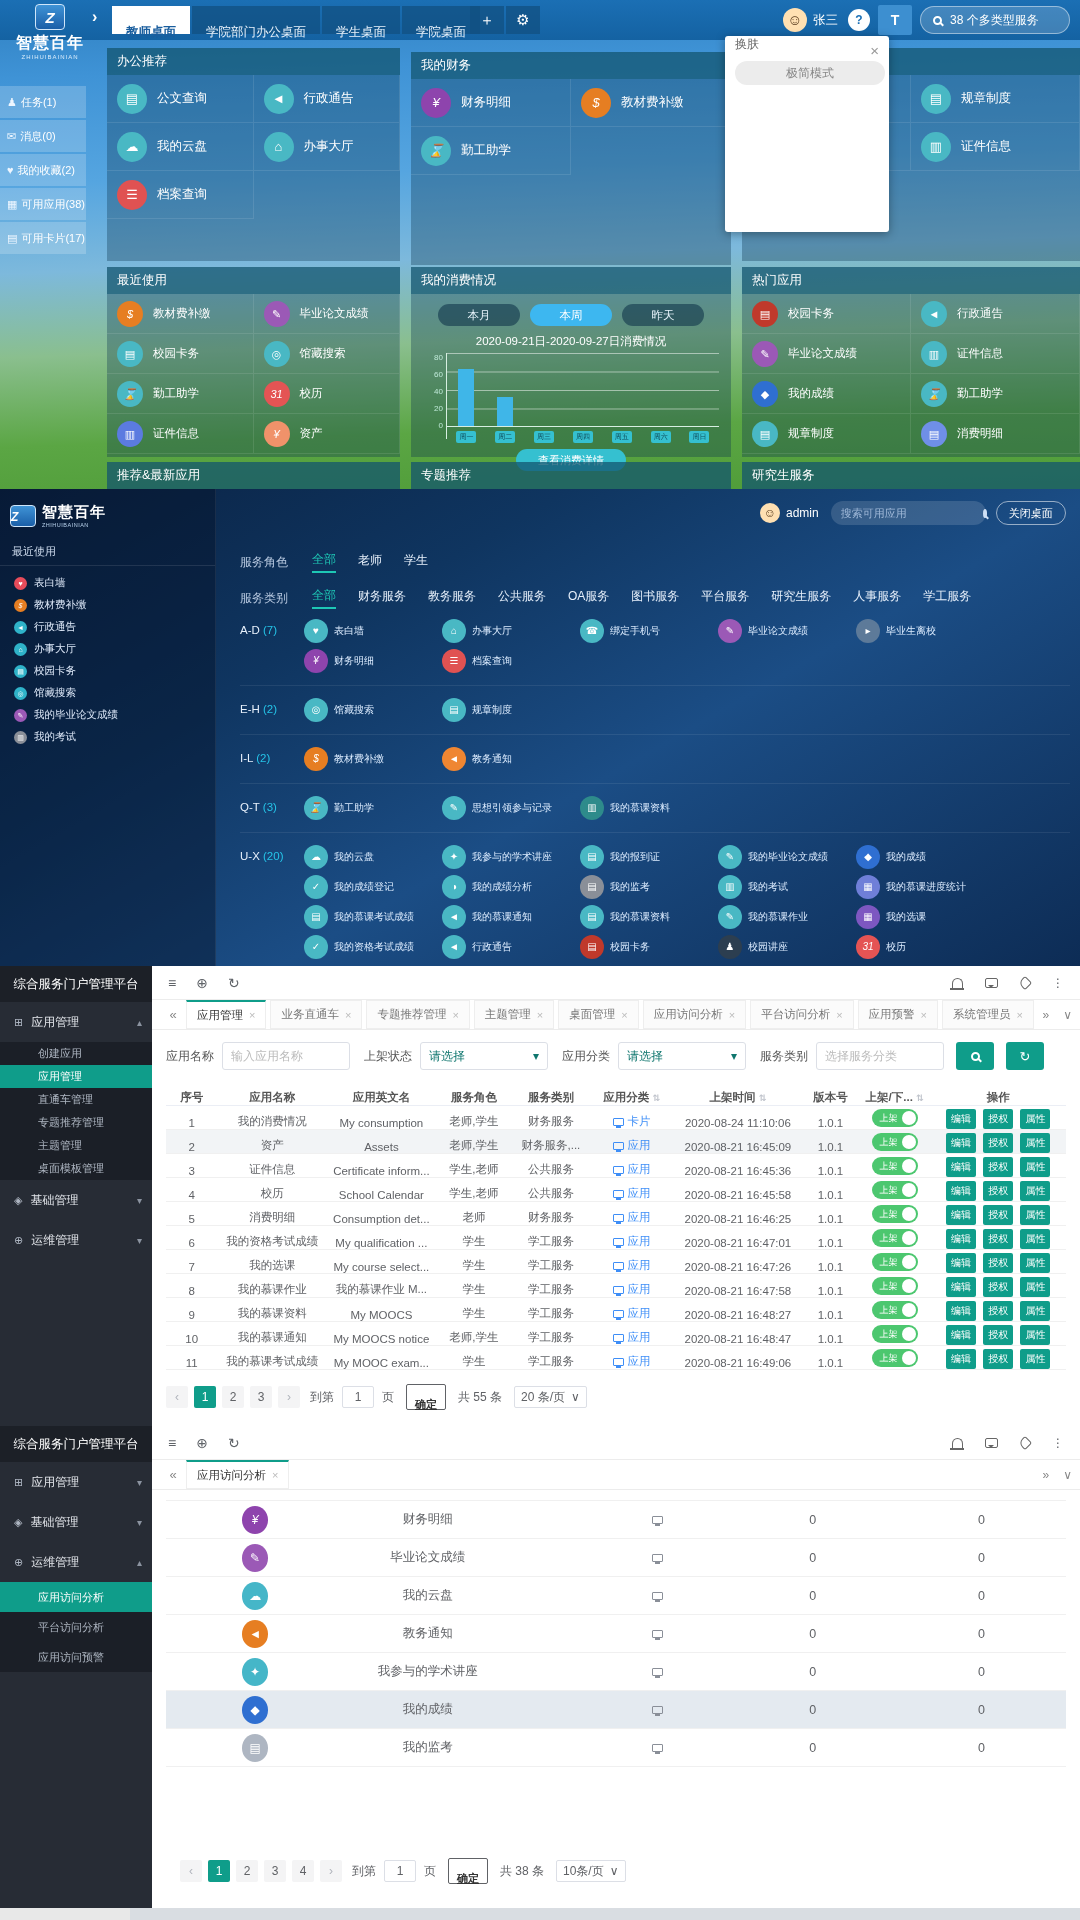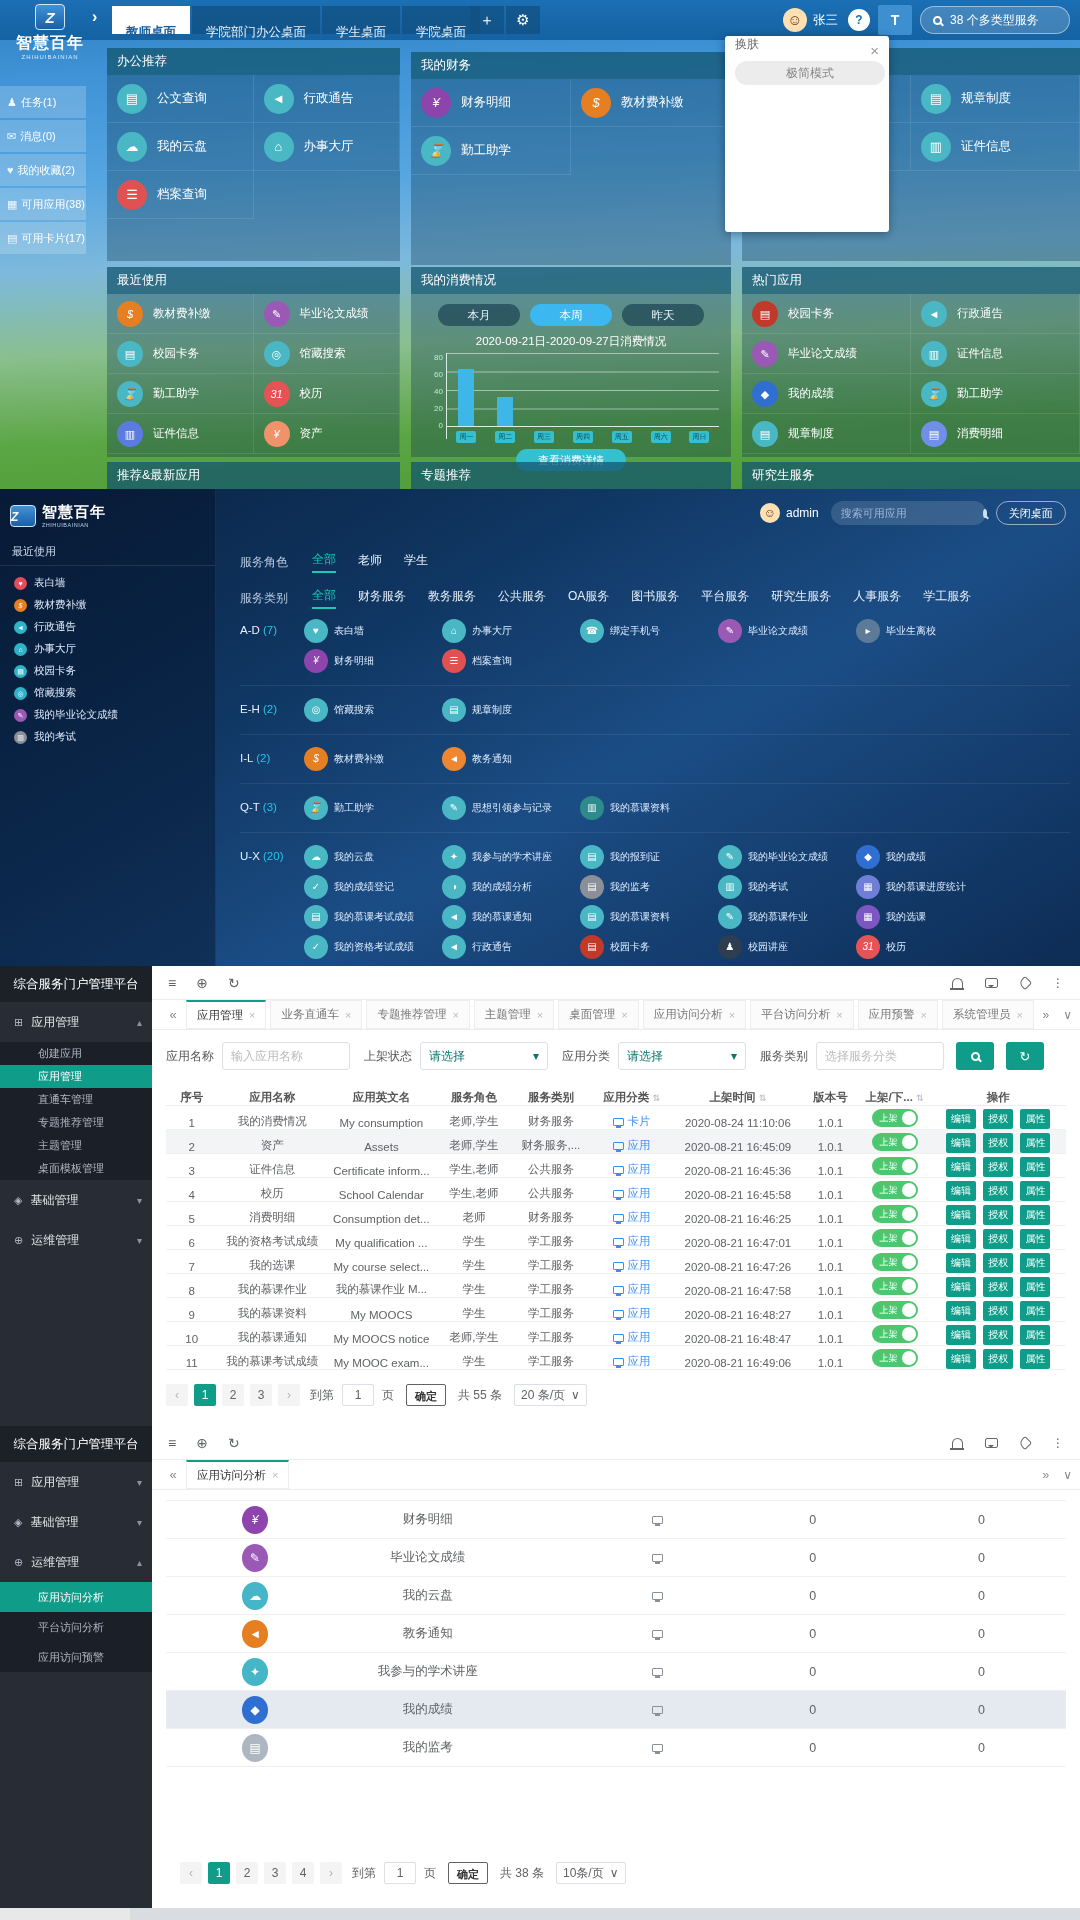--- a/index.html
+++ b/index.html
@@ -143,21 +143,21 @@
   .tog .tg-t { position:absolute; left:8px; top:3px; color:#fff; font-size:9px; }
   .tog .tg-k { position:absolute; right:2px; top:2px; width:14px; height:14px; border-radius:50%; background:#fff; }
   .act-btn { display:inline-block; background:#0f9d8a; color:#fff; font-size:10px; padding:3px 5px; border-radius:2px; margin:0 2px; cursor:pointer; }
   
   .pag { display:flex; align-items:center; padding:14px; font-size:12px; color:#606266; }
   .pg-a { width:22px; height:22px; line-height:22px; text-align:center; background:#f4f4f5; color:#b0b4bb; border-radius:2px; margin-right:6px; cursor:pointer; }
   .pg-n { min-width:22px; height:22px; line-height:22px; text-align:center; background:#f4f4f5; border-radius:2px; margin-right:6px; cursor:pointer; }
   .pg-n.on { background:#0f9d8a; color:#fff; }
   .pg-txt { margin:0 4px; white-space:nowrap; }
   .pg-in { width:32px; height:22px; border:1px solid #dcdfe6; border-radius:2px; text-align:center; font-size:12px; color:#606266; margin:0 4px; }
-  .pg-ok { height:22px; padding:4px 8px; border:1px solid #606266; border-radius:2px; background:#fff; font-weight:bold; font-size:11px; color:#333; margin:0 8px; cursor:pointer; }
+  .pg-ok { height:22px; padding:12px 8px; border:1px solid #606266; border-radius:2px; background:#fff; font-weight:bold; font-size:11px; color:#333; margin:0 8px; cursor:pointer;text-decoration:underline; }
   .pg-sel { display:inline-flex; align-items:center; gap:6px; height:22px; border:1px solid #dcdfe6; border-radius:2px; padding:0 6px; margin-left:8px; color:#606266; cursor:pointer; }
 
   #s3 { top:966px; height:460px; }
   #s4 { top:1426px; height:482px; }
   
   .s4-rows { margin:10px 14px 0; border-top:1px solid #f0f0f0; }
   .s4-row { display:flex; align-items:center; height:38px; border-bottom:1px solid #f0f0f0; font-size:12.5px; color:#606266; }
   .s4-row.alt { background:#e4eaf0; }
   .s4-ic { width:28px; height:28px; border-radius:50%; color:#fff; text-align:center; line-height:28px; font-size:12px; margin-left:76px; }
   .s4-name { width:340px; text-align:center; }

